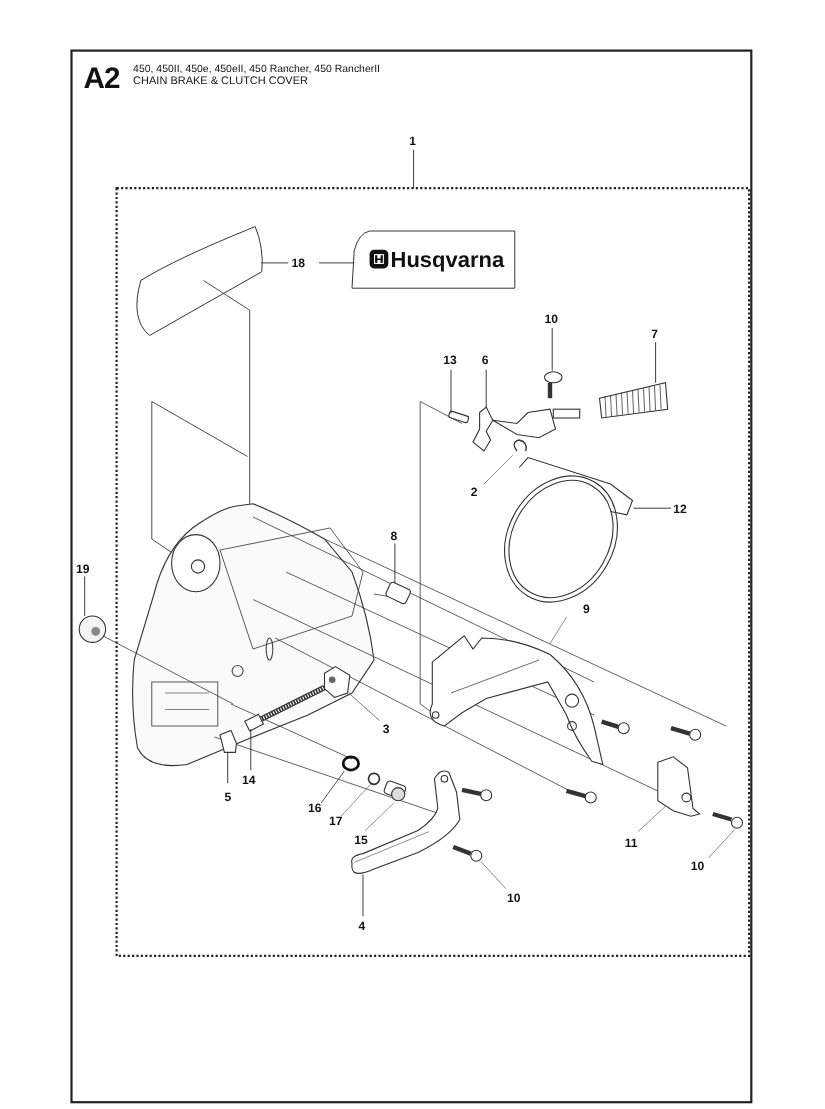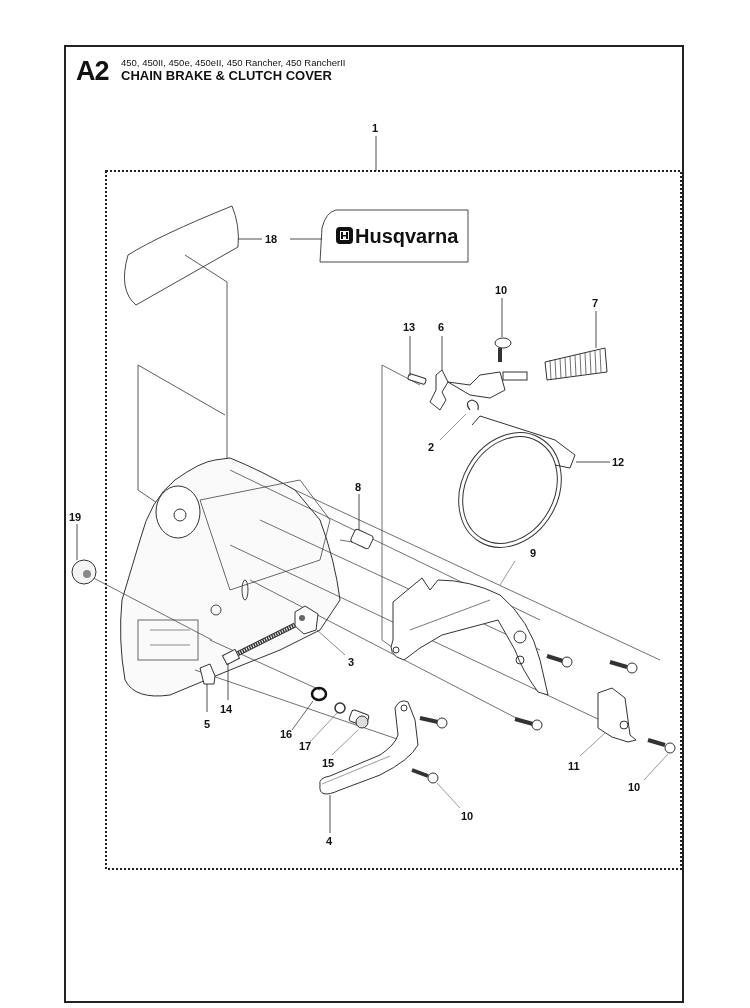--- a/index.html
+++ b/index.html
@@ -1,20 +1,20 @@
 <!DOCTYPE html>
 <html><head>
 <meta charset="utf-8">
 <style>
   html,body{margin:0;padding:0;background:#fff;}
   body{width:750px;height:1008px;position:relative;overflow:hidden;font-family:"Liberation Sans",sans-serif;}
   .frame{position:absolute;left:64px;top:45px;width:620px;height:958px;border:2px solid #222;box-sizing:border-box;}
   .code{position:absolute;left:76px;top:56px;font-size:27px;font-weight:bold;color:#111;letter-spacing:-1px;}
   .models{position:absolute;left:121px;top:57px;font-size:9.5px;font-weight:normal;color:#111;}
-  .subtitle{position:absolute;left:121px;top:68px;font-size:13px;font-weight:bold;color:#111;}
+  .subtitle{position:absolute;left:121px;top:68px;font-size:10px;font-weight:normal;color:#111;}
   svg.diag{position:absolute;left:0;top:0;}
   .lbl{font-family:"Liberation Sans",sans-serif;font-size:11px;font-weight:bold;fill:#111;}
   .logo{font-family:"Liberation Sans",sans-serif;font-size:20px;font-weight:bold;fill:#111;}
 </style>
 </head>
 <body>
 
 <div class="frame"></div>
 <div class="code">A2</div>
 <div class="models">450, 450II, 450e, 450eII, 450 Rancher, 450 RancherII</div>

